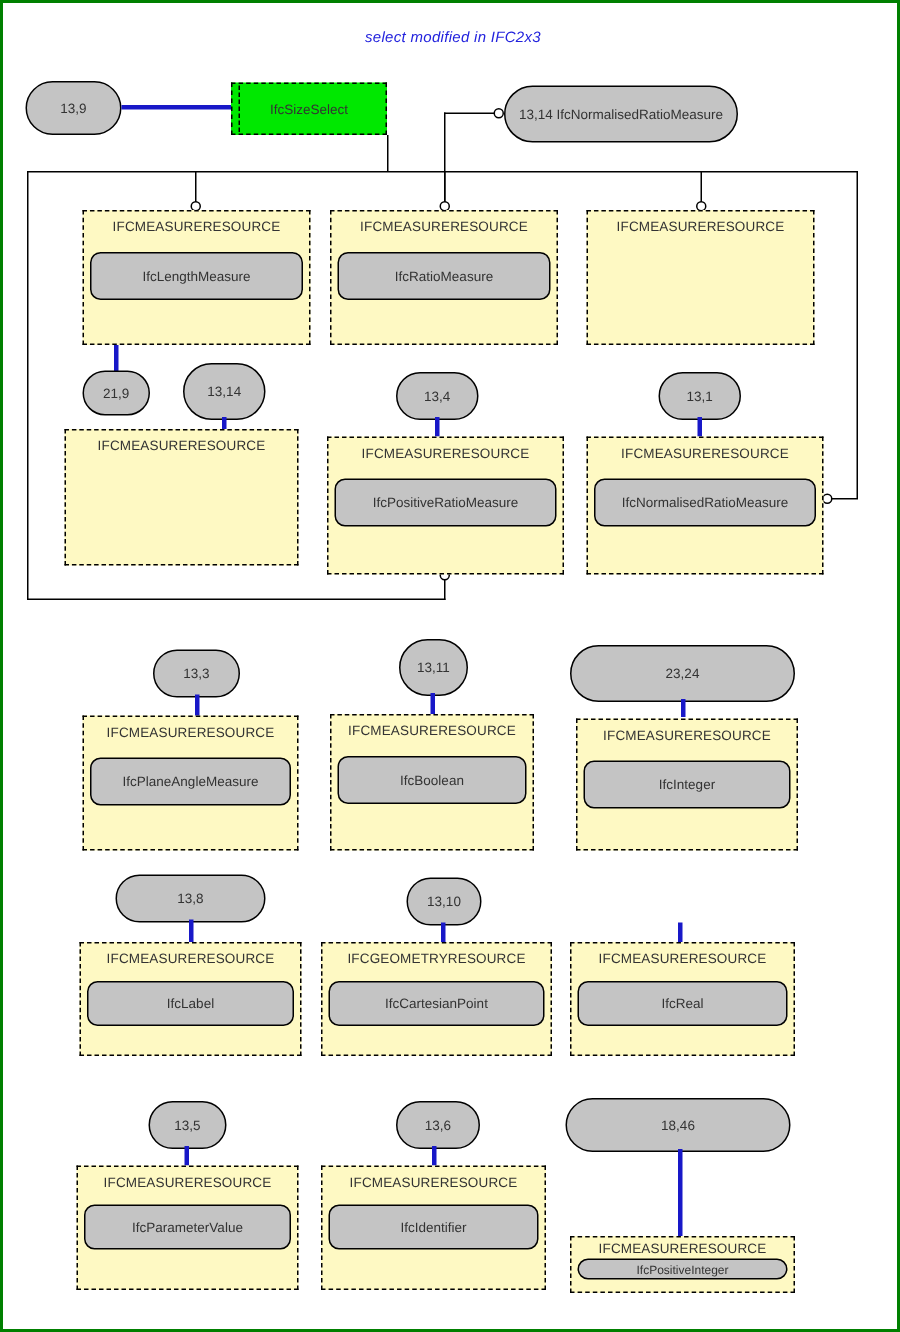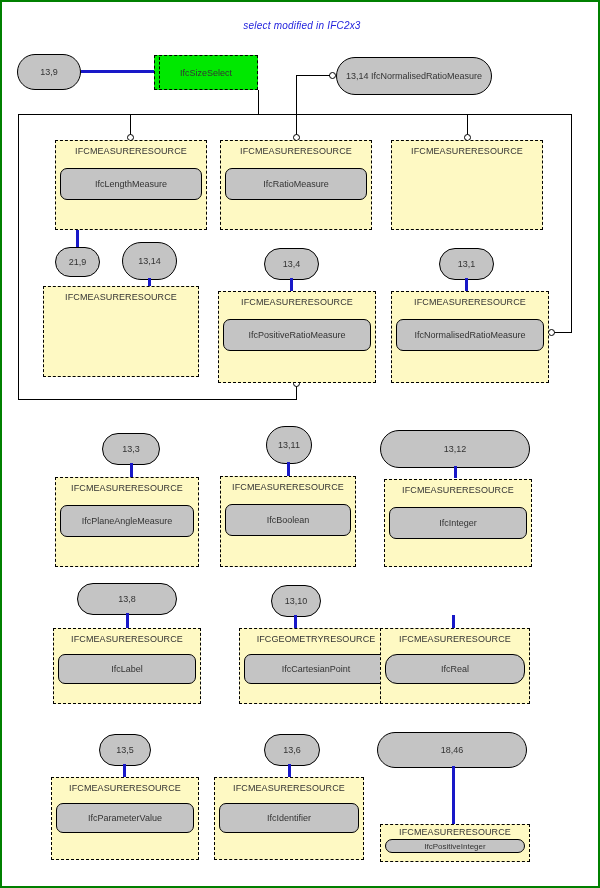--- a/index.html
+++ b/index.html
@@ -214,21 +214,21 @@
     <span>13,3</span>
   </div>
   <div class="wire-blue" style="left:128px; top:461px; width:3px; height:15px;"></div>
 
   <div class="bubble" style="left:264px; top:424px; width:46px; height:38px;">
     <span>13,11</span>
   </div>
   <div class="wire-blue" style="left:285px; top:460px; width:3px; height:16px;"></div>
 
   <div class="bubble" style="left:378px; top:428px; width:150px; height:38px;">
-    <span>13,12</span>
+    <span>23,24</span>
   </div>
   <div class="wire-blue" style="left:452px; top:464px; width:3px; height:12px;"></div>
 
   <div class="page-box" style="left:53px; top:475px; width:144px; height:90px;">
     <div class="page-title">IFCMEASURERESOURCE</div>
     <div class="entity" style="top:27px; height:32px;">IfcPlaneAngleMeasure</div>
   </div>
 
   <div class="page-box" style="left:218px; top:474px; width:136px; height:91px;">
     <div class="page-title">IFCMEASURERESOURCE</div>
@@ -253,28 +253,28 @@
   <div class="bubble" style="left:420px; top:583px; width:68px; height:32px;margin-top:46px;">
     <span>13,7</span>
   </div>
   <div class="wire-blue" style="left:450px; top:613px; width:3px; height:13px;"></div>
 
   <div class="page-box" style="left:51px; top:626px; width:148px; height:76px;">
     <div class="page-title">IFCMEASURERESOURCE</div>
     <div class="entity" style="top:25px; height:30px;">IfcLabel</div>
   </div>
 
-  <div class="page-box" style="left:212px; top:626px; width:154px; height:76px;margin-left:25px;">
+  <div class="page-box" style="left:212px; top:626px; width:154px; height:76px;">
     <div class="page-title">IFCGEOMETRYRESOURCE</div>
     <div class="entity" style="top:25px; height:30px;">IfcCartesianPoint</div>
   </div>
 
   <div class="page-box" style="left:378px; top:626px; width:150px; height:76px;">
     <div class="page-title">IFCMEASURERESOURCE</div>
-    <div class="entity" style="top:25px; height:30px;border-radius:12px;">IfcReal</div>
+    <div class="entity" style="top:25px; height:30px;">IfcReal</div>
   </div>
 
   <div class="bubble" style="left:97px; top:732px; width:52px; height:32px;">
     <span>13,5</span>
   </div>
   <div class="wire-blue" style="left:121px; top:762px; width:3px; height:13px;"></div>
 
   <div class="bubble" style="left:262px; top:732px; width:56px; height:32px;">
     <span>13,6</span>
   </div>

